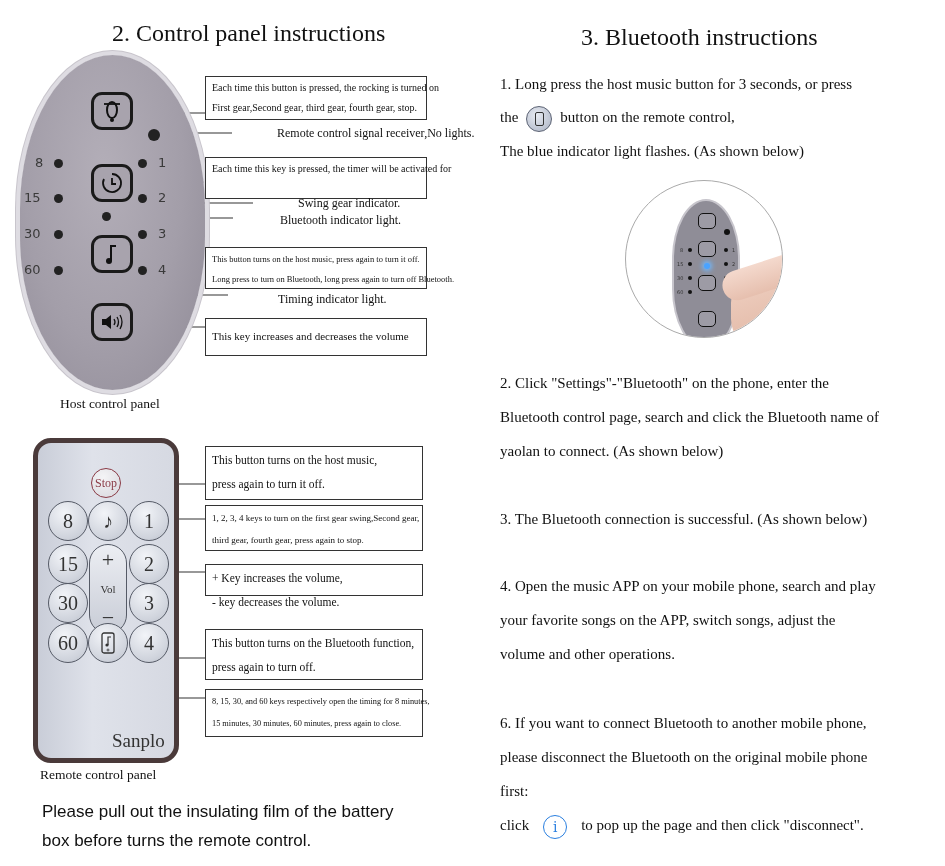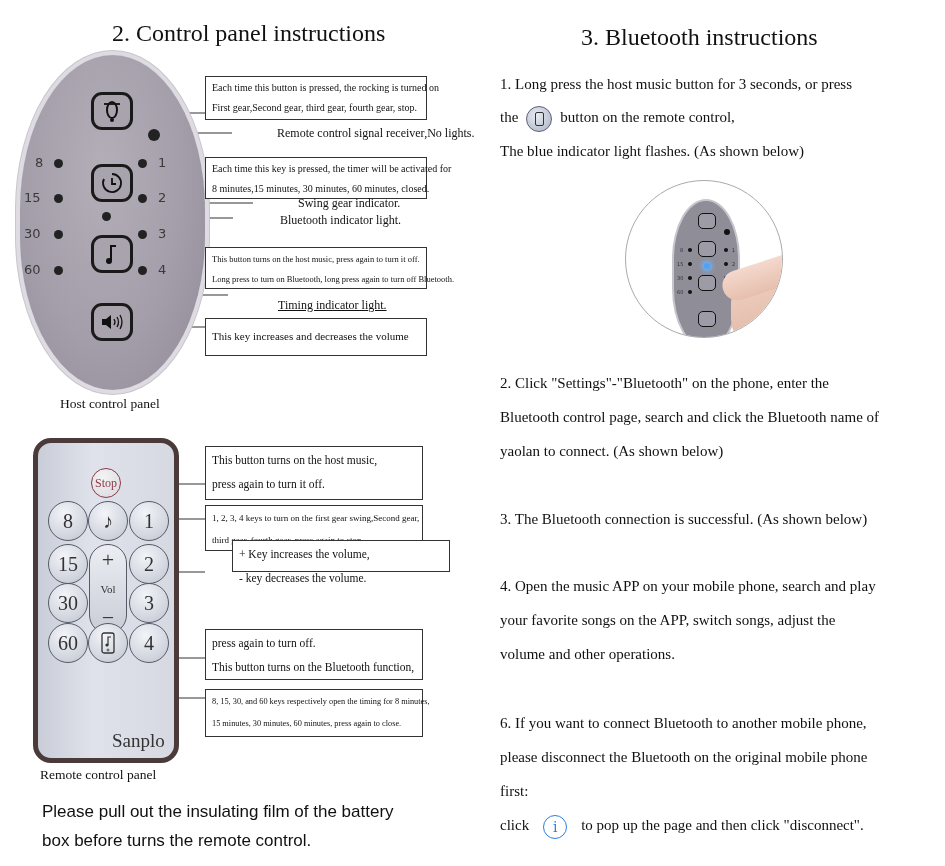--- a/index.html
+++ b/index.html
@@ -179,29 +179,28 @@
   <div class="hp-dot" style="left:82px; top:157px;"></div>
 </div>
 
 <div class="note-box" style="left:205px; top:76px; width:222px; height:44px;">
   <div>Each time this button is pressed, the rocking is turned on</div>
   <div>First gear,Second gear, third gear, fourth gear, stop.</div>
 </div>
 <div class="plain-label" style="left:237px; top:126px;">Remote control signal receiver,No lights.</div>
 <div class="note-box" style="left:205px; top:157px; width:222px; height:42px;">
   <div>Each time this key is pressed, the timer will be activated for</div>
-  <div>8 minutes,15 minutes, 30 minutes, 60 minutes, closed.</div>
 </div>
 <div class="plain-label" style="left:258px; top:196px;">Swing gear indicator.</div>
 <div class="plain-label" style="left:240px; top:213px;">Bluetooth indicator light.</div>
 <div class="note-box" style="left:205px; top:247px; width:222px; height:42px; font-size:8.5px;">
   <div>This button turns on the host music, press again to turn it off.</div>
   <div>Long press to turn on Bluetooth, long press again to turn off Bluetooth.</div>
 </div>
-<div class="plain-label" style="left:238px; top:298px;text-decoration:underline;">Timing indicator light.</div>
+<div class="plain-label" style="left:238px; top:292px;">Timing indicator light.</div>
 <div class="note-box" style="left:205px; top:318px; width:222px; height:38px; line-height:32px; font-size:11px;">
   <div>This key increases and decreases the volume</div>
 </div>
 
 <div class="caption" style="left:60px; top:396px;">Host control panel</div>
 
 <div class="remote">
   <div class="rk-stop" style="left:53px; top:25px;">Stop</div>
 
   <div class="rk" style="left:10px; top:58px;">8</div>
@@ -236,27 +235,27 @@
 </div>
 
 <div class="note-box big" style="left:205px; top:446px; width:218px; height:54px;">
   <div>This button turns on the host music,</div>
   <div> press again to turn it off.</div>
 </div>
 <div class="note-box" style="left:205px; top:505px; width:218px; height:46px; line-height:22px; font-size:9px;">
   <div>1, 2, 3, 4 keys to turn on the first gear swing,Second gear,</div>
   <div>third gear, fourth gear, press again to stop.</div>
 </div>
-<div class="note-box big" style="left:205px; top:540px; width:218px; height:32px;margin-left:27px;">
+<div class="note-box big" style="left:205px; top:564px; width:218px; height:32px;">
   <div>+ Key increases the volume,</div>
   <div>-  key decreases the volume.</div>
 </div>
 <div class="note-box big" style="left:205px; top:629px; width:218px; height:51px;">
+  <div>This button turns on the Bluetooth function,</div>
   <div>press again to turn off.</div>
-  <div>This button turns on the Bluetooth function,</div>
 </div>
 <div class="note-box" style="left:205px; top:689px; width:218px; height:48px; line-height:22px; font-size:8.3px;">
   <div>8, 15, 30, and 60 keys respectively open the timing for 8 minutes,</div>
   <div>15 minutes, 30 minutes, 60 minutes, press again to close.</div>
 </div>
 
 <div class="caption" style="left:40px; top:767px;">Remote control panel</div>
 
 <div class="abs" style="left:42px; top:797px; font-family:'Liberation Sans', sans-serif; font-size:17px; line-height:29px; white-space:nowrap;">
   <div>Please pull out the insulating film of the battery</div>

